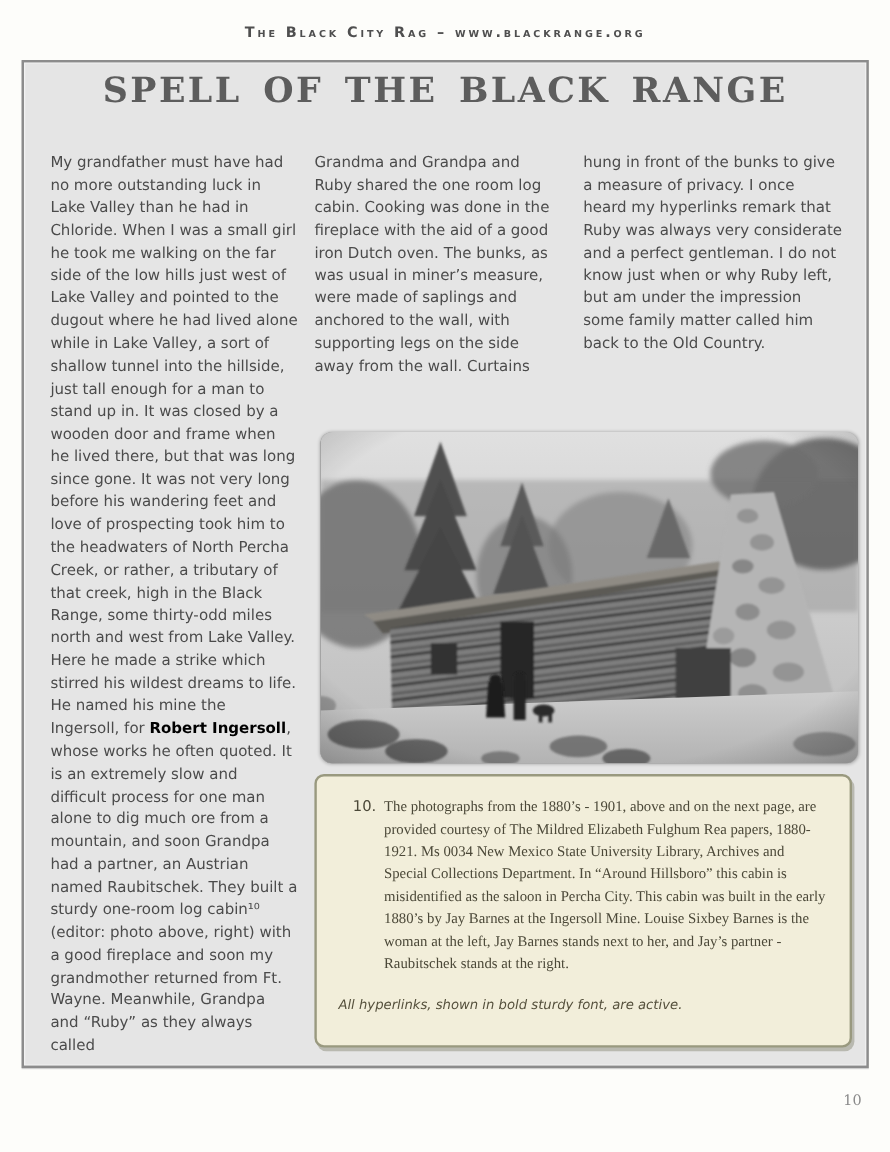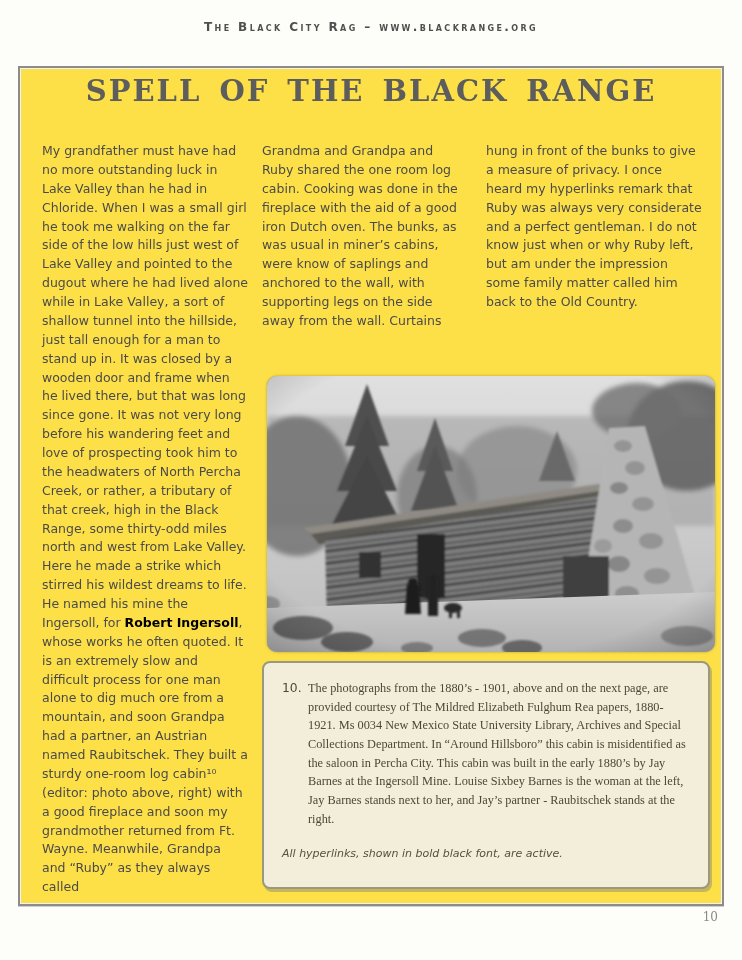--- a/index.html
+++ b/index.html
@@ -8,22 +8,22 @@
     background:#fdfdfa;
     font-family:"DejaVu Sans", sans-serif;
   }
   .masthead{
     position:absolute;top:20px;left:0;width:100%;
     text-align:center;
     font-variant:small-caps;font-weight:bold;
     font-size:12px;letter-spacing:2.4px;color:#4f4f4f;
   }
   .frame{
-    position:absolute;left:18px;top:66px;width:702px;height:836px;
-    border:2px solid #8c8c8c;background:#fde047;
+    position:absolute;left:18px;top:50px;width:702px;height:836px;
+    border:2px solid #8c8c8c;background:#e5e5e5;
     box-shadow:0 1px 0 #cfcfcf, inset 0 0 0 1px #f2f2f2;
   }
   .title{
     position:absolute;top:6px;left:0;width:100%;text-align:center;
     font-family:"DejaVu Serif", serif;font-weight:bold;
     font-size:29px;letter-spacing:2px;word-spacing:6px;color:#5d5d5d;
   }
   .col{
     position:absolute;top:58px;
     font-size:12.5px;line-height:1.51;color:#4b4b4b;
@@ -43,21 +43,21 @@
       0 0 3px rgba(0,0,0,.3);
   }
   .photo svg{display:block;}
   .footnote-box{
     position:absolute;left:242px;top:593px;width:408px;height:192px;
     background:#f2eeda;border:2px solid #99997f;border-radius:8px;
     box-shadow:2px 3px 0 rgba(130,130,110,.45);
     padding:16px 18px;
     color:#4b4838;
   }
-  .footnote{display:flex;font-size:12.3px;line-height:1.52;}
+  .footnote{display:flex;font-size:12.3px;line-height:1.52;margin-left:12px;}
   .fn-num{width:26px;flex-shrink:0;}
   .fn-text{flex:1;font-family:Liberation Serif, serif;}
   .fn-note{margin-top:18px;font-size:11px;font-style:italic;color:#55503c;}
   .page-num{
     position:absolute;right:24px;bottom:36px;
     font-size:12px;color:#8a8a8a;font-family:"DejaVu Serif", serif;
   }
 </style>
 </head>
 <body>
@@ -66,21 +66,21 @@
 
 <div class="frame">
 
   <div class="title">SPELL OF THE BLACK RANGE</div>
 
   <div class="col col1">
     <p><span>My grandfather must have had no more outstanding luck in Lake Valley than he had in Chloride.  When I was a small girl he took me walking on the far side of the low hills just west of Lake Valley and pointed to the dugout where he had lived alone while in Lake Valley, a sort of shallow tunnel into the hillside, just tall enough for a man to stand up in.  It was closed by a wooden door and frame when he lived there, but that was long since gone.  It was not very long before his wandering feet and love of prospecting took him to the headwaters of North Percha Creek, or rather, a tributary of that creek, high in the Black Range, some thirty-odd miles north and west from Lake Valley.  Here he made a strike which stirred his wildest dreams to life.  He named his mine the Ingersoll, for </span><a class="hyperlink">Robert Ingersoll</a><span>, whose works he often quoted.  It is an extremely slow and difficult process for one man alone to dig much ore from a mountain, and soon Grandpa had a partner, an Austrian named Raubitschek.  They built a sturdy one-room log cabin¹⁰ (editor: photo above, right) with a good fireplace and soon my grandmother returned from Ft. Wayne.  Meanwhile, Grandpa and “Ruby” as they always called</span></p>
   </div>
 
   <div class="col col2">
-    <p>Grandma and Grandpa and Ruby shared the one room log cabin.  Cooking was done in the fireplace with the aid of a good iron Dutch oven.  The bunks, as was usual in miner’s cabins, were know of saplings and anchored to the wall, with supporting legs on the side away from the wall.  Curtains</p>
+    <p>Grandma and Grandpa and Ruby shared the one room log cabin.  Cooking was done in the fireplace with the aid of a good iron Dutch oven.  The bunks, as was usual in miner’s measure, were made of saplings and anchored to the wall, with supporting legs on the side away from the wall.  Curtains</p>
   </div>
 
   <div class="col col3">
     <p>hung in front of the bunks to give a measure of privacy.  I once heard my hyperlinks remark that Ruby was always very considerate and a perfect gentleman.  I do not know just when or why Ruby left, but am under the impression some family matter called him back to the Old Country.</p>
   </div>
 
   <div class="photo">
     <svg width="448" height="276" viewBox="0 0 448 276" xmlns="http://www.w3.org/2000/svg">
       <defs>
         <linearGradient id="sky" x1="0" y1="0" x2="0" y2="1">
@@ -177,18 +177,18 @@
 
       <rect width="448" height="276" fill="url(#vig)"></rect>
     </svg>
   </div>
 
   <div class="footnote-box">
     <div class="footnote">
       <span class="fn-num">10.</span>
       <span class="fn-text">The photographs from the 1880’s - 1901, above and on the next page, are provided courtesy of The Mildred Elizabeth Fulghum Rea papers, 1880-1921.  Ms 0034 New Mexico State University Library, Archives and Special Collections Department.  In “Around Hillsboro” this cabin is misidentified as the saloon in Percha City.  This cabin was built in the early 1880’s by Jay Barnes at the Ingersoll Mine.  Louise Sixbey Barnes is the woman at the left, Jay Barnes stands next to her, and Jay’s partner - Raubitschek stands at the right.</span>
     </div>
-    <div class="fn-note">All hyperlinks, shown in bold black font, are active.</div>
+    <div class="fn-note">All hyperlinks, shown in bold sturdy font, are active.</div>
   </div>
 
 </div>
 
 <div class="page-num">10</div>
 
 </body></html>

